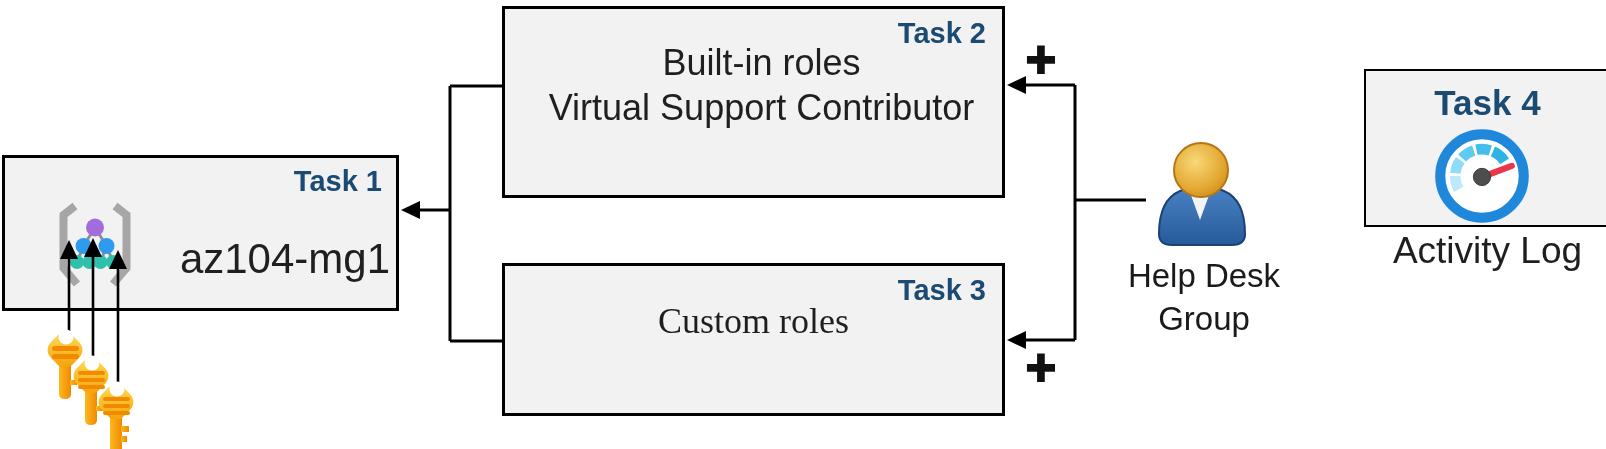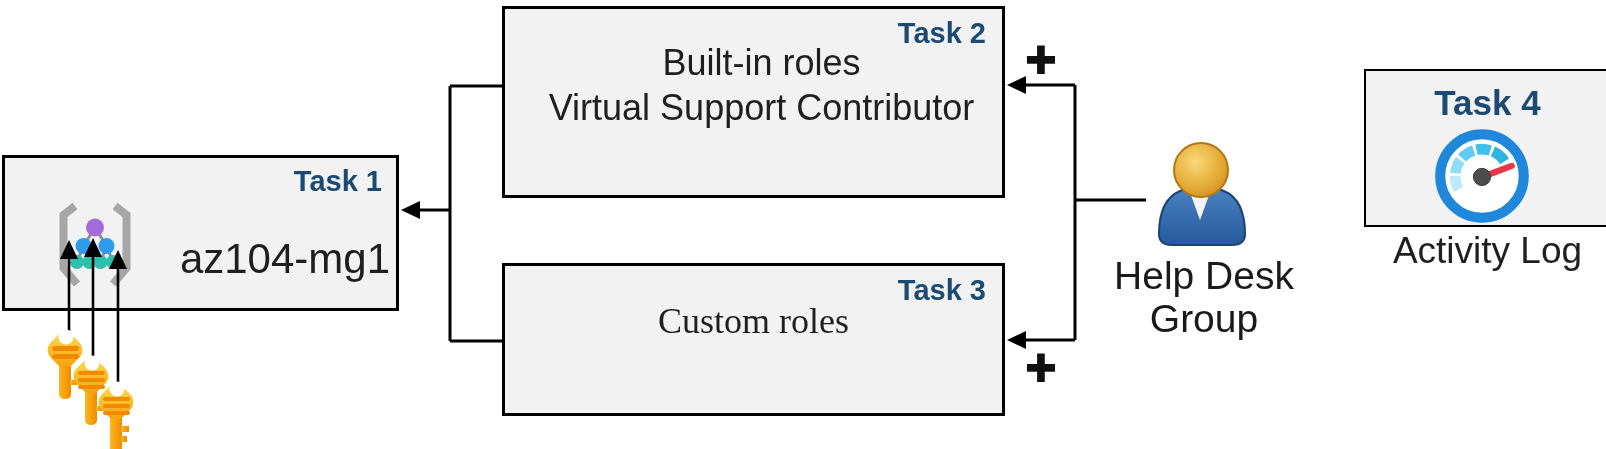--- a/index.html
+++ b/index.html
@@ -18,21 +18,21 @@
   #task2-badge{right:16px;top:8px;}
   #task2-lines{top:31px;margin-left:16px;}
   #task3-box{left:502px;top:263px;width:503px;height:153px;padding-left:23px;}
   #task3-badge{right:16px;top:8px;}
   #task3-lines{top:33px;font-family:Liberation Serif, serif;}
   #task4-box{left:1352px;top:69px;width:247px;height:158px;border-width:2px;margin-left:12px;}
   #task4-badge{left:0;right:0;top:12px;text-align:center;font-size:35px;position:absolute;color:#1b4b73;font-weight:700;}
   #gauge-icon-wrap{position:absolute;left:68px;top:57px;width:96px;height:96px;}
   #task4-caption{position:absolute;left:0;right:0;top:160px;text-align:center;font-size:37px;line-height:40px;}
   #person-wrap{position:absolute;left:1152px;top:142px;width:100px;height:104px;}
-  #actor-label{position:absolute;left:1106px;top:254px;width:196px;text-align:center;font-size:39px;line-height:43px;color:#1a1a1a;}
+  #actor-label{position:absolute;left:1106px;top:254px;width:196px;text-align:center;font-size:33px;line-height:43px;color:#1a1a1a;}
   .plus{position:absolute;width:56px;text-align:center;font-size:52px;line-height:62px;font-weight:700;color:#111;-webkit-text-stroke:2px #111;}
   #plus-top{left:1013px;top:28px;}
   #plus-bottom{left:1013px;top:336px;}
   #overlay{position:absolute;left:0;top:0;width:1606px;height:449px;pointer-events:none;}
 </style>
 </head>
 <body>
 
 <div id="canvas">
 

